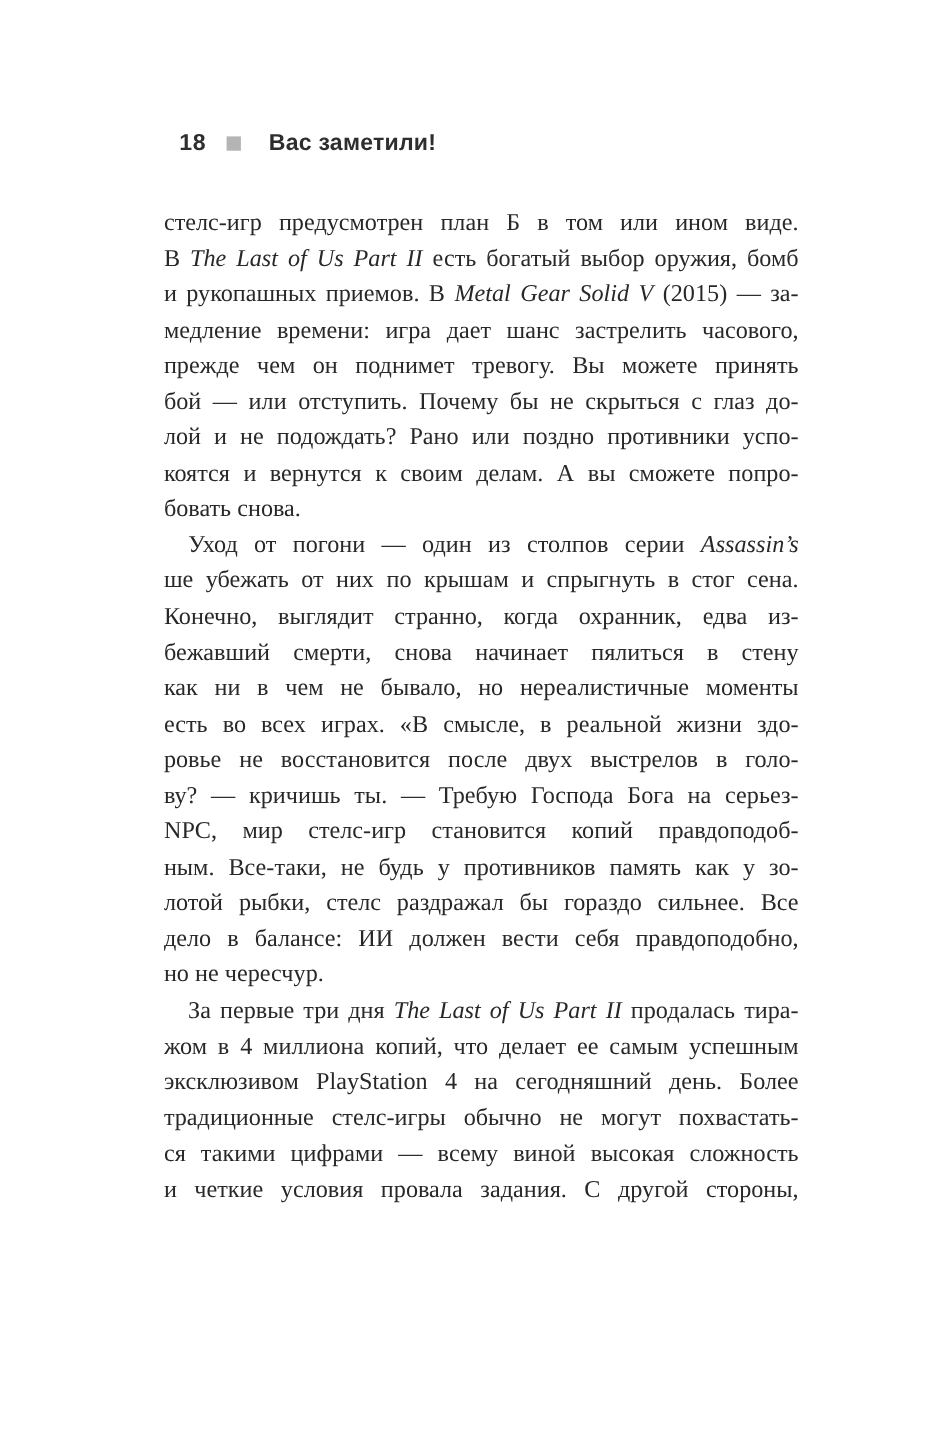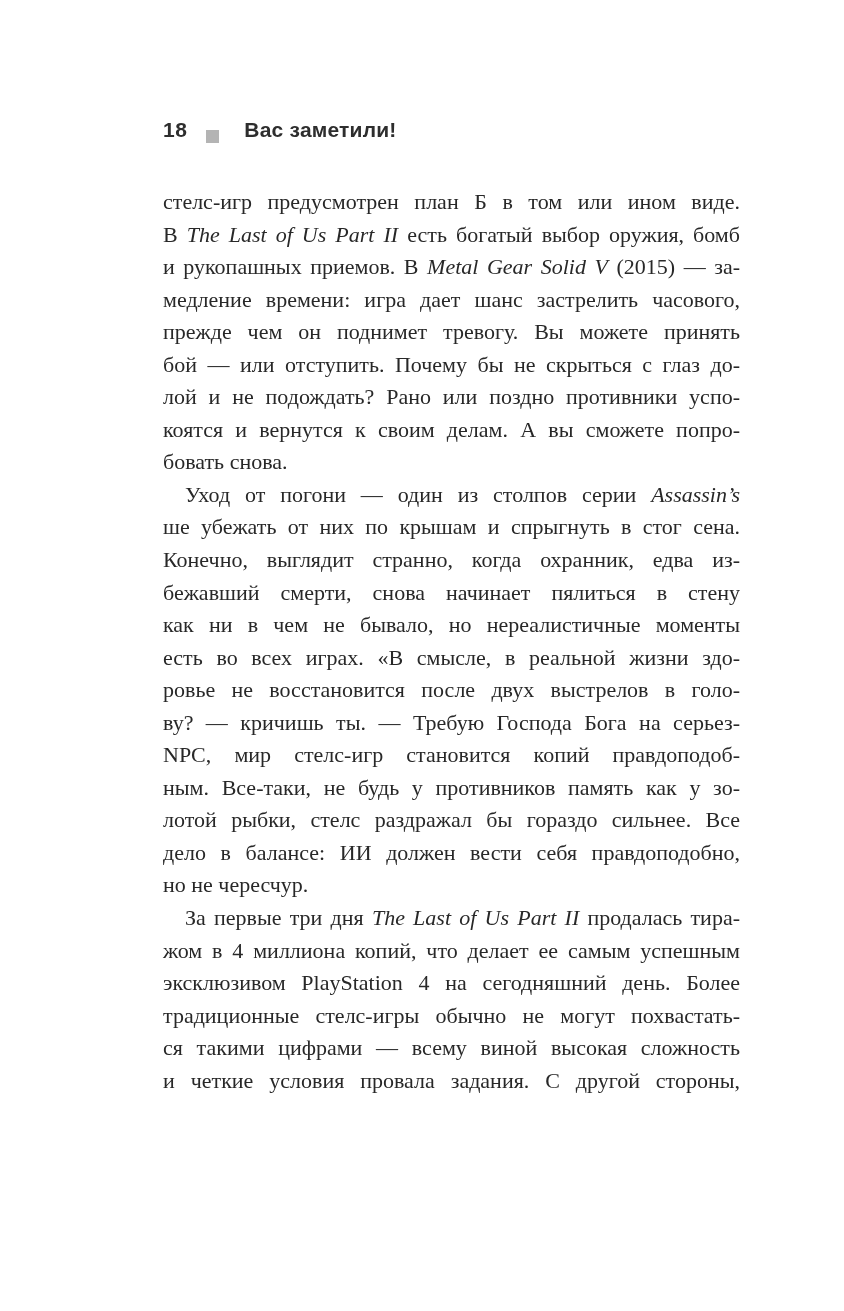--- a/index.html
+++ b/index.html
@@ -12,41 +12,41 @@
     background: #ffffff;
     overflow: hidden;
   }
 
   
   .running-head {
     position: absolute;
     left: 163px;
     top: 117px;
     display: flex;
-    align-items: flex-end;
+    align-items: center;
     font-family: "Liberation Sans", "DejaVu Sans", sans-serif;
     font-weight: 700;
     font-size: 21px;
     line-height: 26px;
     color: #2e2e2e;
   }
   .pagenum { margin-right: 19px; letter-spacing: 0.5px; }
   .sq {
     width: 13px;
     height: 13px;
     margin-right: 25px;
     background: #b4b4b4;
     flex: 0 0 auto;
   }
   .rh-title { letter-spacing: 0.2px; }
 
   
   .body-text {
     position: absolute;
-    left: 163px;
+    left: 149px;
     top: 186px;
     width: 577px;
     font-family: "Liberation Serif", "DejaVu Serif", serif;
     font-size: 22px;
     line-height: 32.55px;
     color: #282828;
   }
   .line {
     text-align: justify;
     text-align-last: justify;

